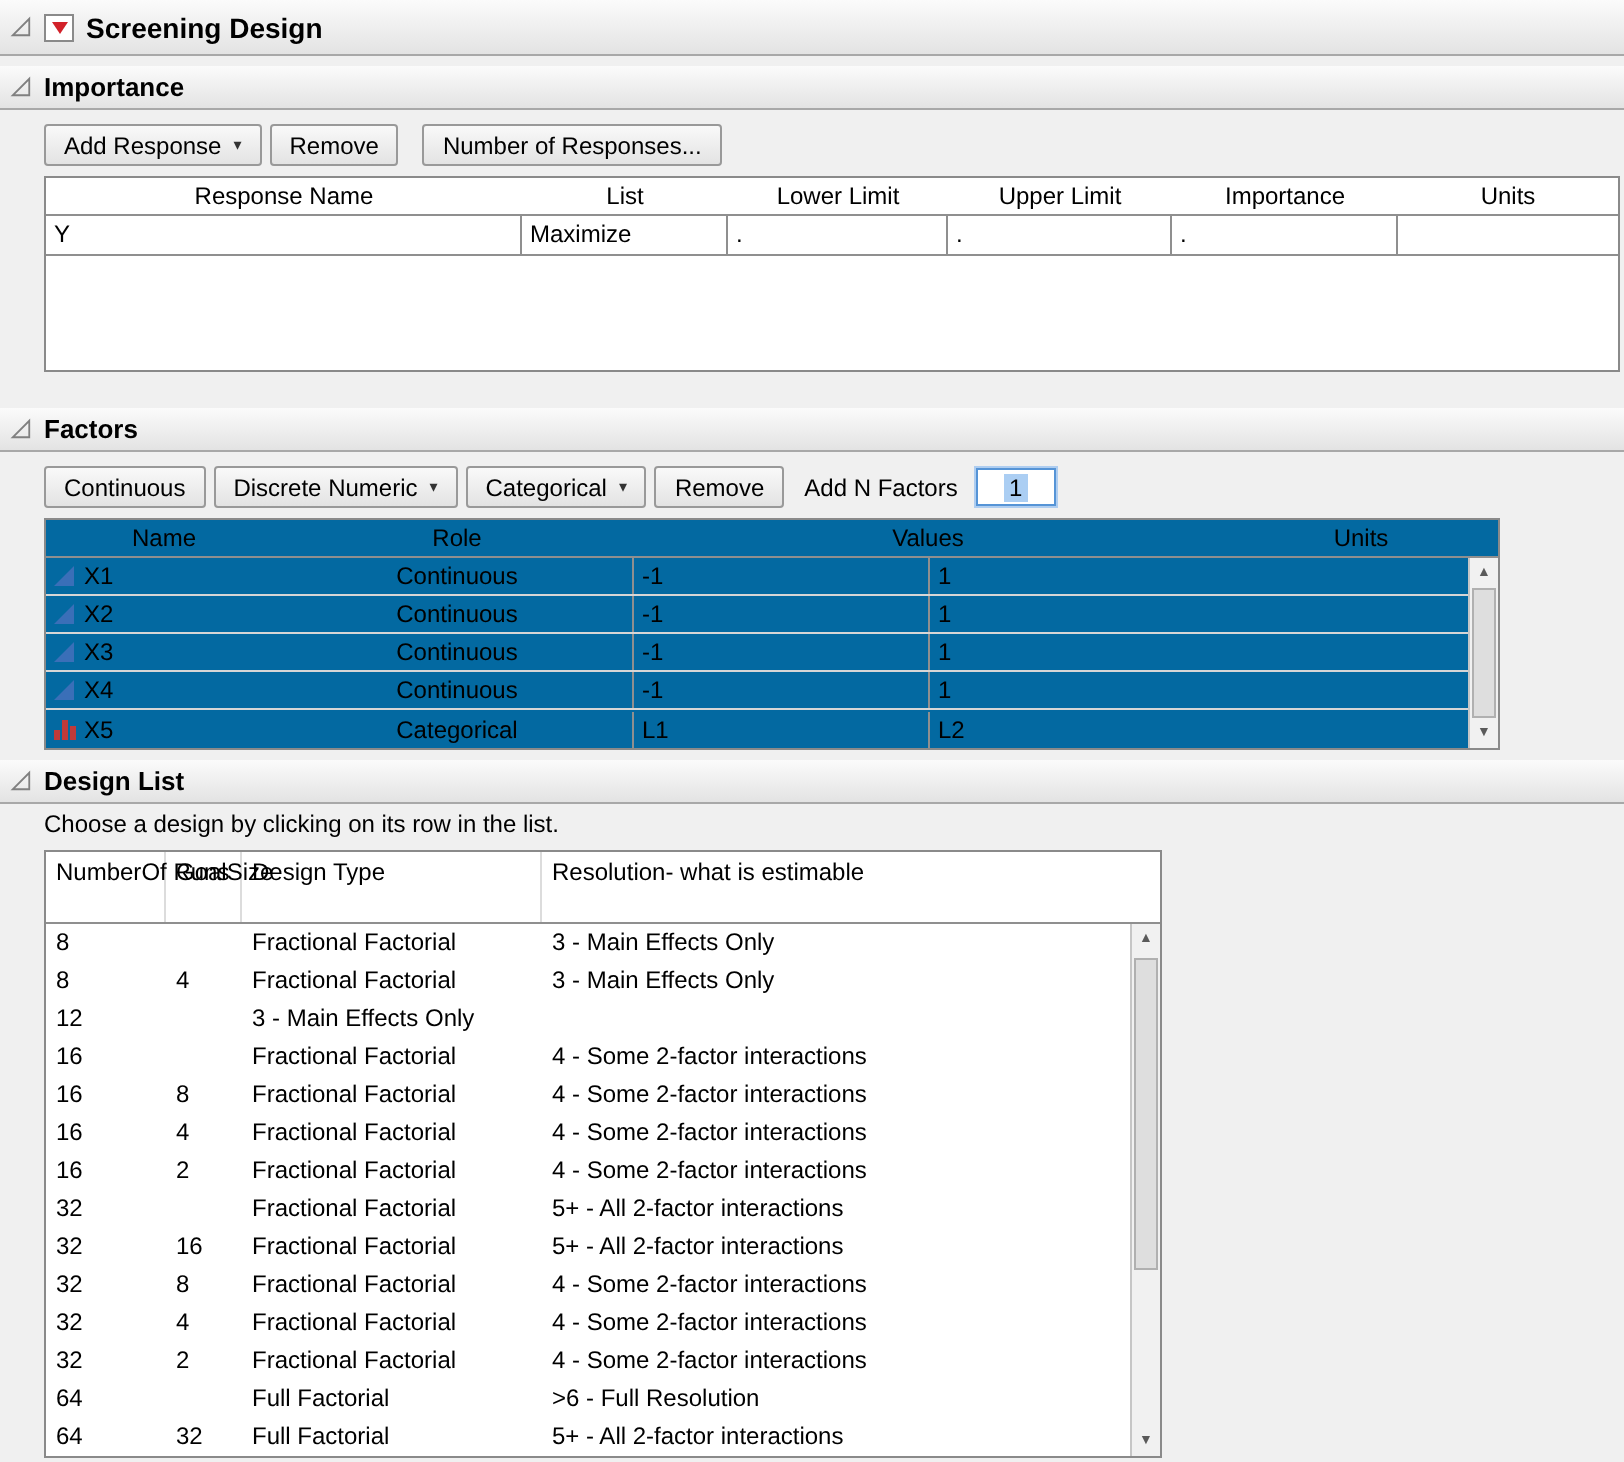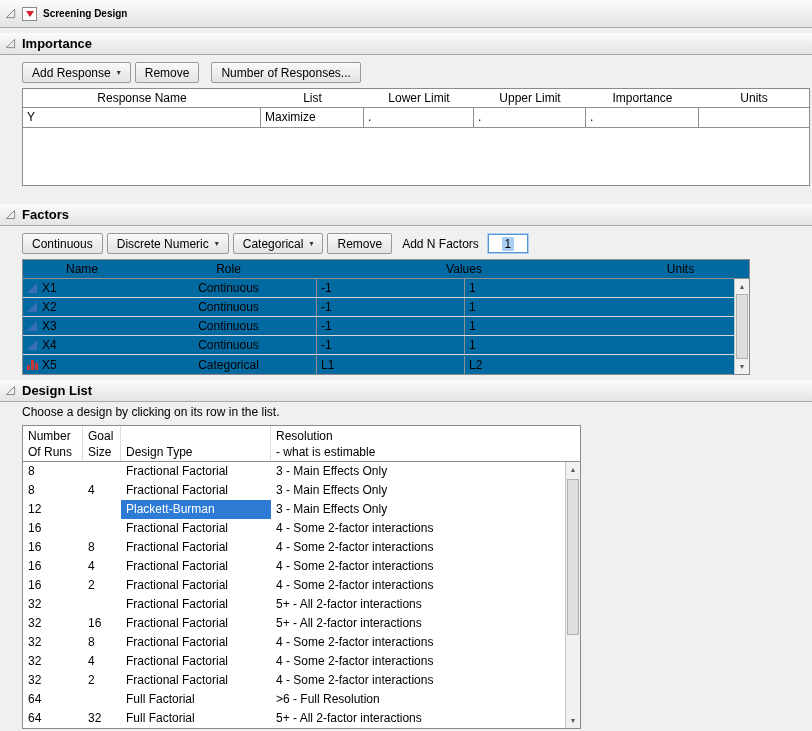--- a/index.html
+++ b/index.html
@@ -17,21 +17,21 @@
     height: 22px;
     display: flex;
     align-items: center;
     gap: 6px;
     padding: 0 4px 0 5px;
     background: linear-gradient(#fbfbfb, #e3e3e3);
     border-bottom: 1px solid #a8a8a8;
   }
   .band.top-band { height: 28px; }
   .band .title { font-weight: bold; font-size: 13px; }
-  .band.top-band .title { font-size: 10px; }
+  .band.top-band .title { font-size: 14px; }
   .disclosure { width: 11px; height: 11px; flex: 0 0 auto; cursor: pointer; }
   .band-gap { margin-top: 5px; }
 
   .red-triangle-btn {
     width: 15px; height: 14px;
     background: #fff;
     border: 1px solid #8a8a8a;
     display: flex; align-items: center; justify-content: center;
     cursor: pointer;
   }
@@ -114,21 +114,21 @@
             font-size: 7px; color: #5a5a5a; background: #f1f1f1; cursor: pointer; }
   .sb-track { flex: 1; position: relative; }
   .sb-thumb { position: absolute; left: 1px; right: 1px; background: #dedede; border: 1px solid #b0b0b0; cursor: grab; }
   .fact-thumb { top: 0; height: 100%; }
   .design-thumb { top: 2px; height: 66%; }
 
   
   .instruction { line-height: 15px; margin-bottom: 5px; }
   .design-table { width: 559px; border: 1px solid #8a8a8a; background: #fff; }
   .dhead { display: flex; height: 36px; border-bottom: 1px solid #8f8f8f; }
-  .dh { display: flex; flex-direction: column; padding: 2px 0 0 5px; border-right: 1px solid #dcdcdc; }
+  .dh { display: flex; padding: 2px 0 0 5px; border-right: 1px solid #dcdcdc; }
   .dh:last-child { border-right: none; }
   .dh span { line-height: 16px; height: 16px; white-space: nowrap; }
   .dcol-runs { width: 60px; } .dcol-block { width: 38px; } .dcol-type { width: 150px; } .dcol-res { width: 309px; }
   .dbody-wrap { display: flex; height: 266px; }
   .dbody { width: 542px; }
   .drow { display: flex; height: 19px; cursor: default; }
   .dc { line-height: 19px; padding-left: 5px; }
   .dc.runs { width: 60px; } .dc.block { width: 38px; } .dc.type { width: 150px; } .dc.res { width: 294px; }
   .dc.type.selected { background: var(--selection, #2d7bd5); color: var(--selection_text, #fff); }
 </style>
@@ -361,21 +361,20 @@
           <div class="drow">
             <div class="dc runs cell">8</div>
             <div class="dc block cell">4</div>
             <div class="dc type cell">Fractional Factorial</div>
             <div class="dc res cell">3 - Main Effects Only</div>
           </div>
 
           <div class="drow">
             <div class="dc runs cell">12</div>
             <div class="dc block cell"></div>
-            <div class="dc type cell selected">Plackett-Burman</div>
             <div class="dc res cell">3 - Main Effects Only</div>
           </div>
 
           <div class="drow">
             <div class="dc runs cell">16</div>
             <div class="dc block cell"></div>
             <div class="dc type cell">Fractional Factorial</div>
             <div class="dc res cell">4 - Some 2-factor interactions</div>
           </div>
 

